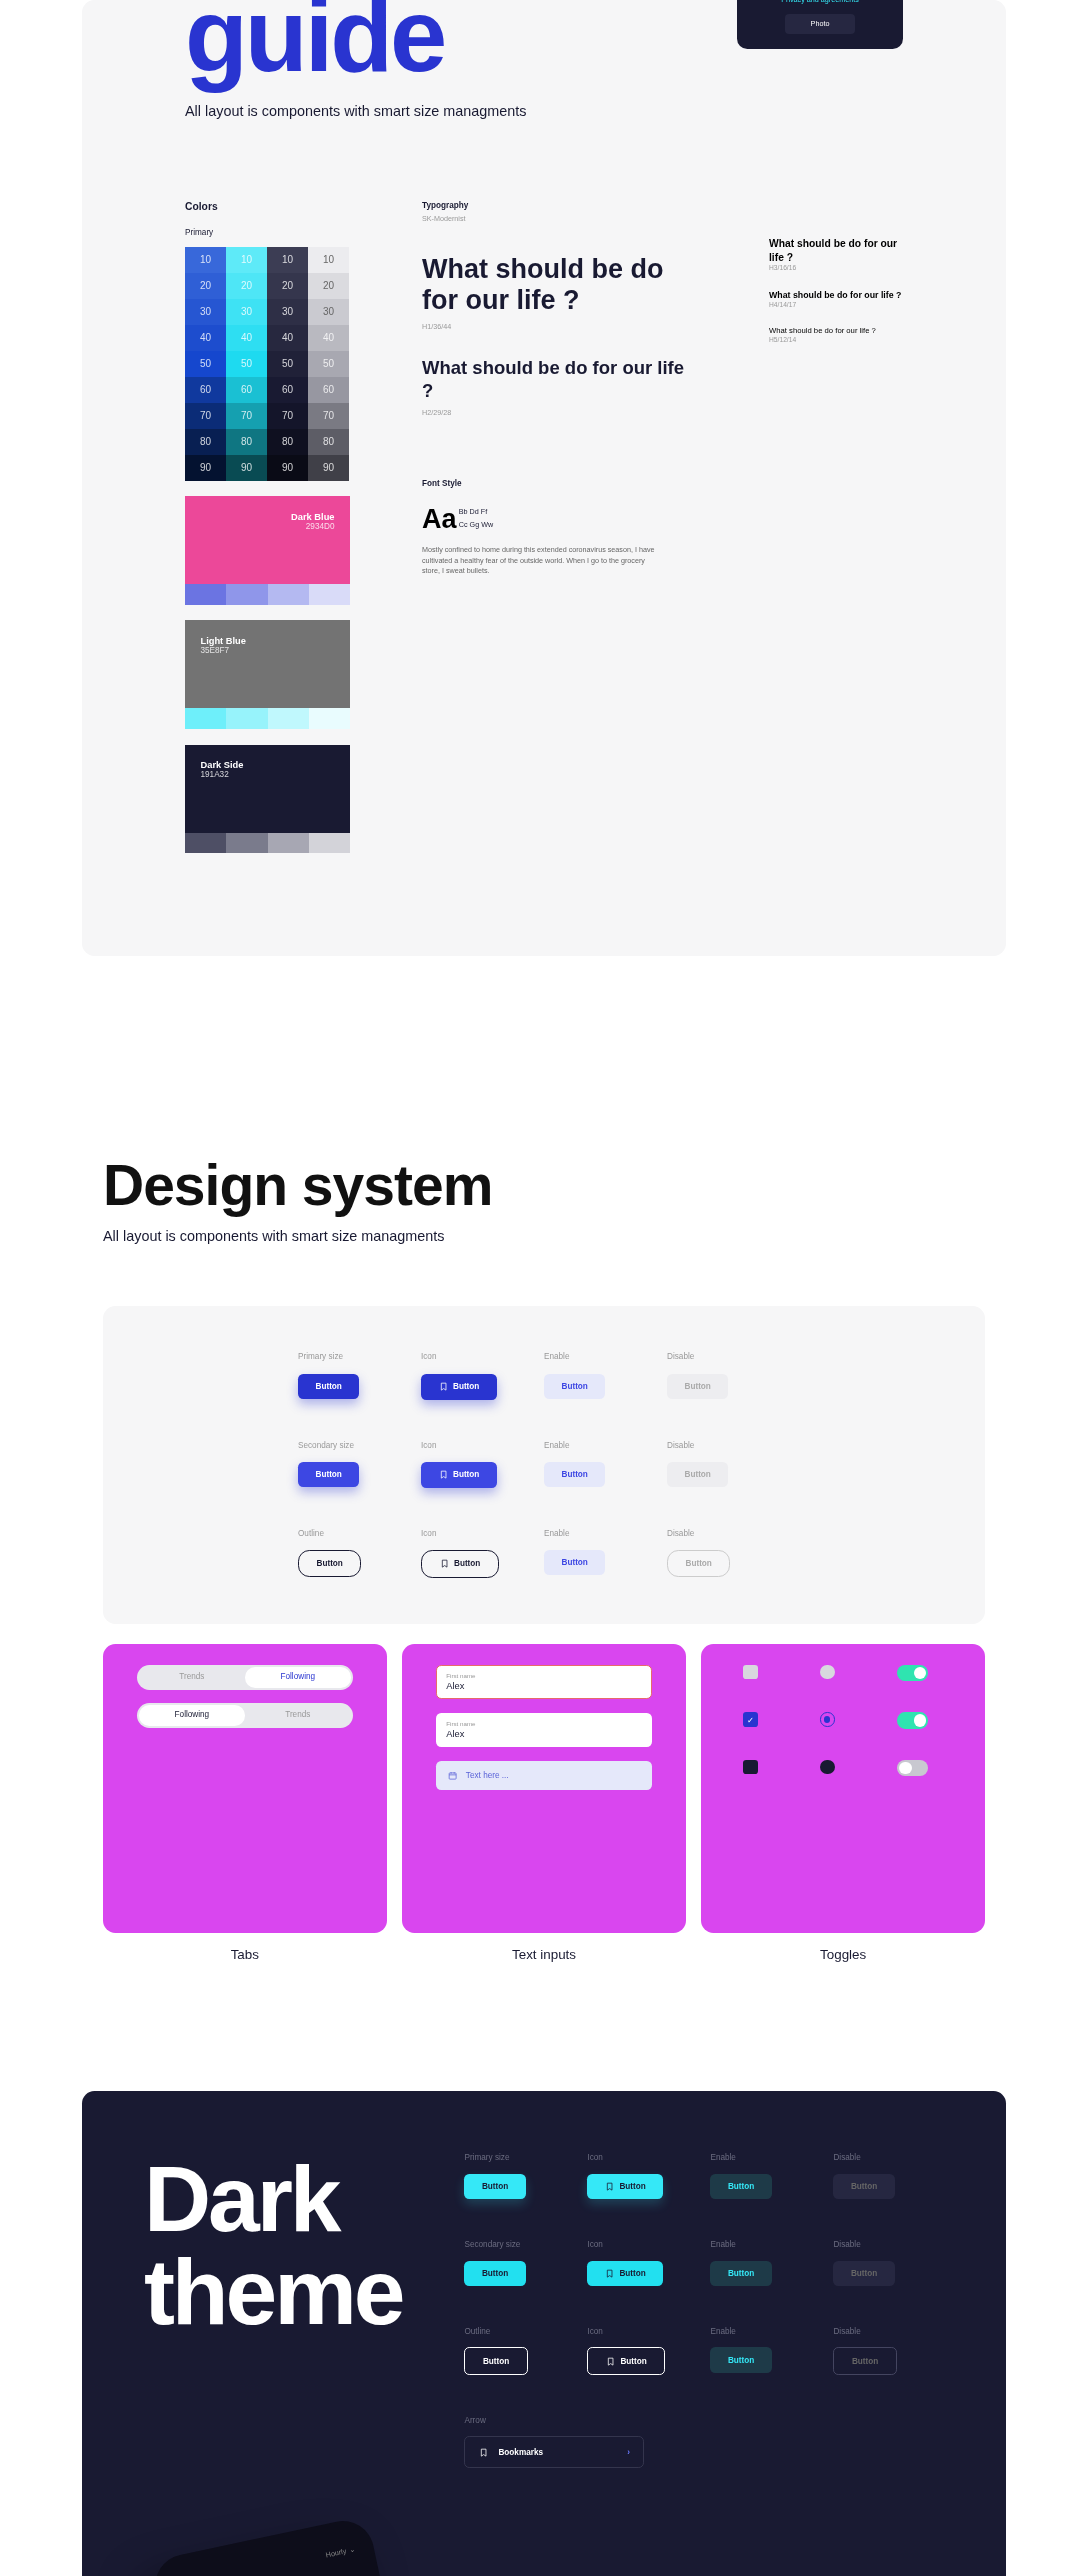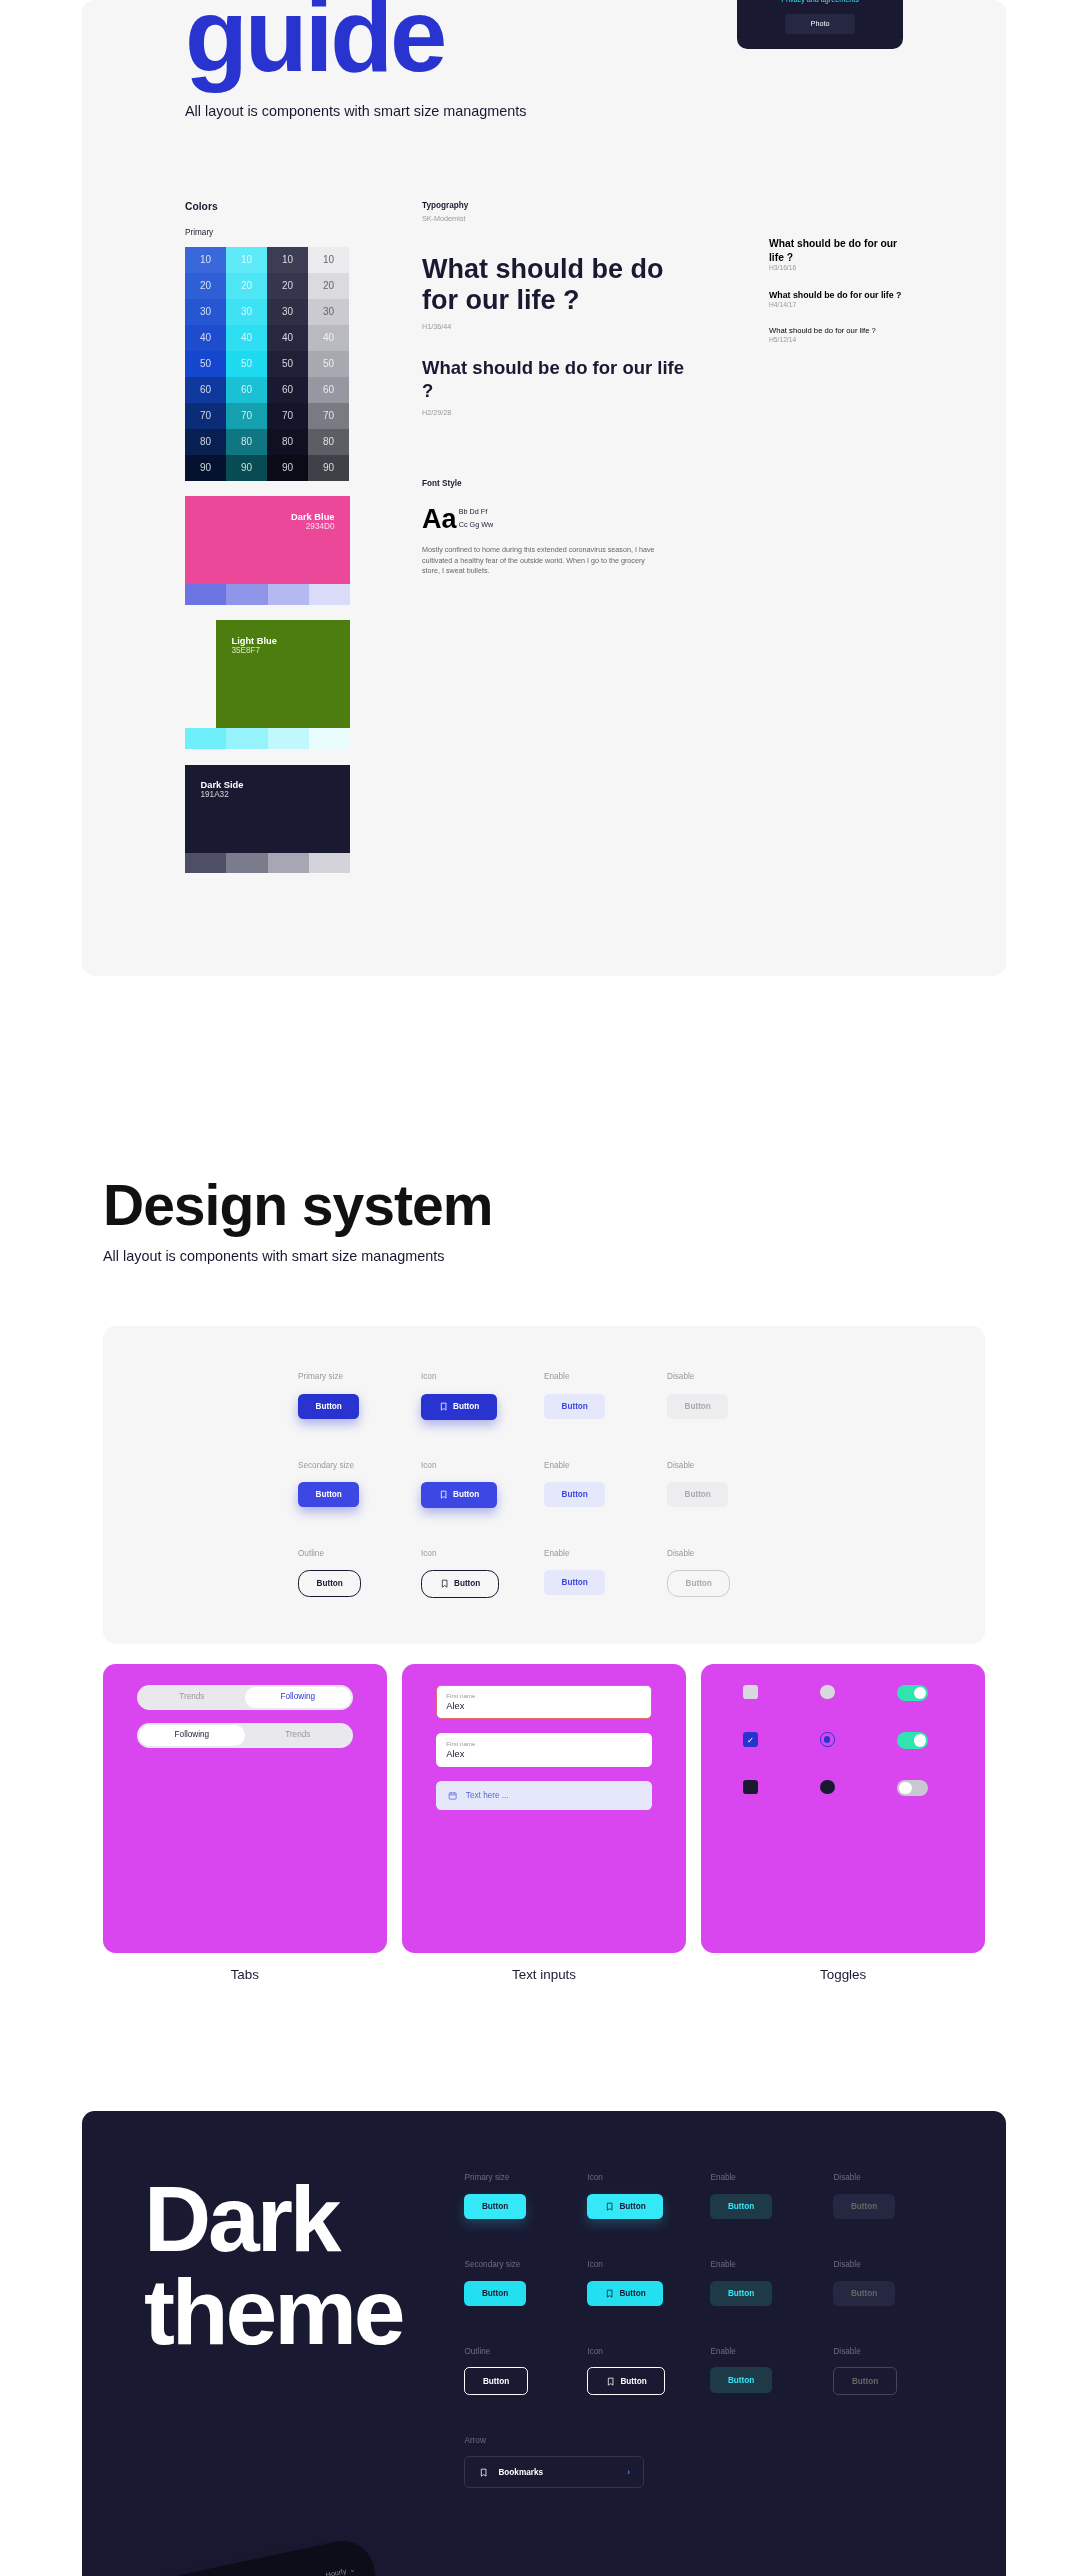--- a/index.html
+++ b/index.html
@@ -179,21 +179,21 @@
                   <div class="ch">2934D0</div>
                 </div>
                 <div class="shade-row">
                   <div style="background: rgb(107, 116, 226);"></div>
                   <div style="background: rgb(143, 150, 234);"></div>
                   <div style="background: rgb(180, 185, 241);"></div>
                   <div style="background: rgb(217, 219, 248);"></div>
                 </div>
               </div>
               <div class="big-color">
-                <div class="big-main" style="background: #4d7c0f; height: 108px; margin-left: 31px;">
+                <div class="big-main" style="background: #737373; height: 88px;">
                   <div class="cn">Light Blue</div>
                   <div class="ch">35E8F7</div>
                 </div>
                 <div class="shade-row">
                   <div style="background: rgb(110, 239, 250);"></div>
                   <div style="background: rgb(151, 243, 251);"></div>
                   <div style="background: rgb(192, 248, 253);"></div>
                   <div style="background: rgb(233, 252, 254);"></div>
                 </div>
               </div>

